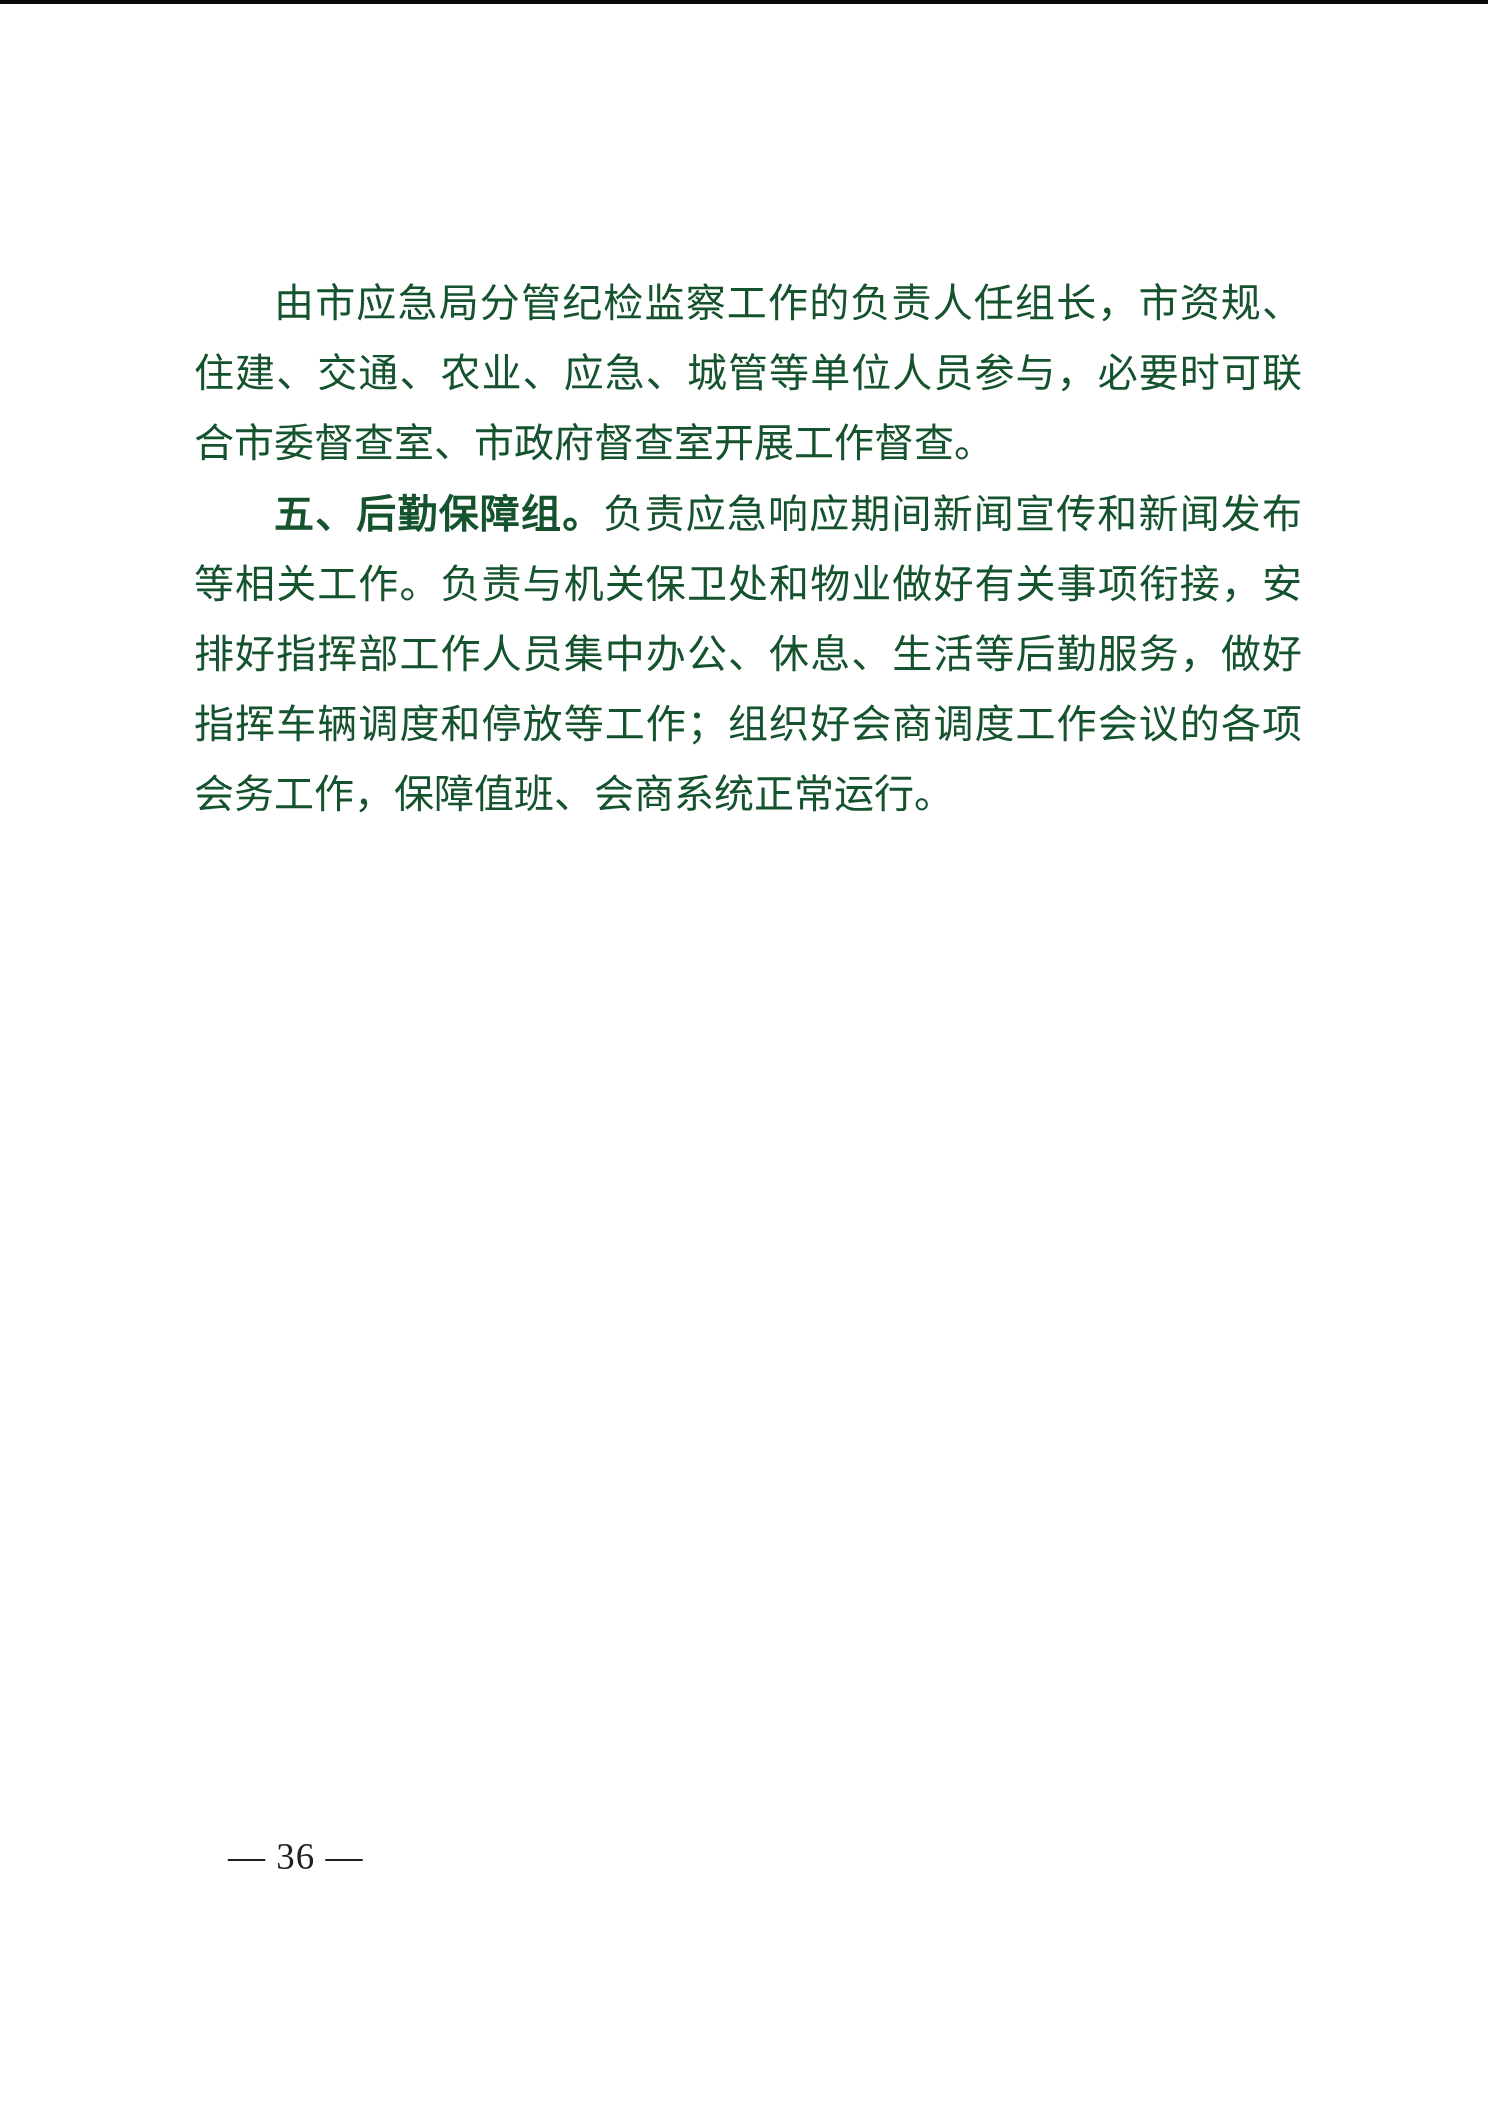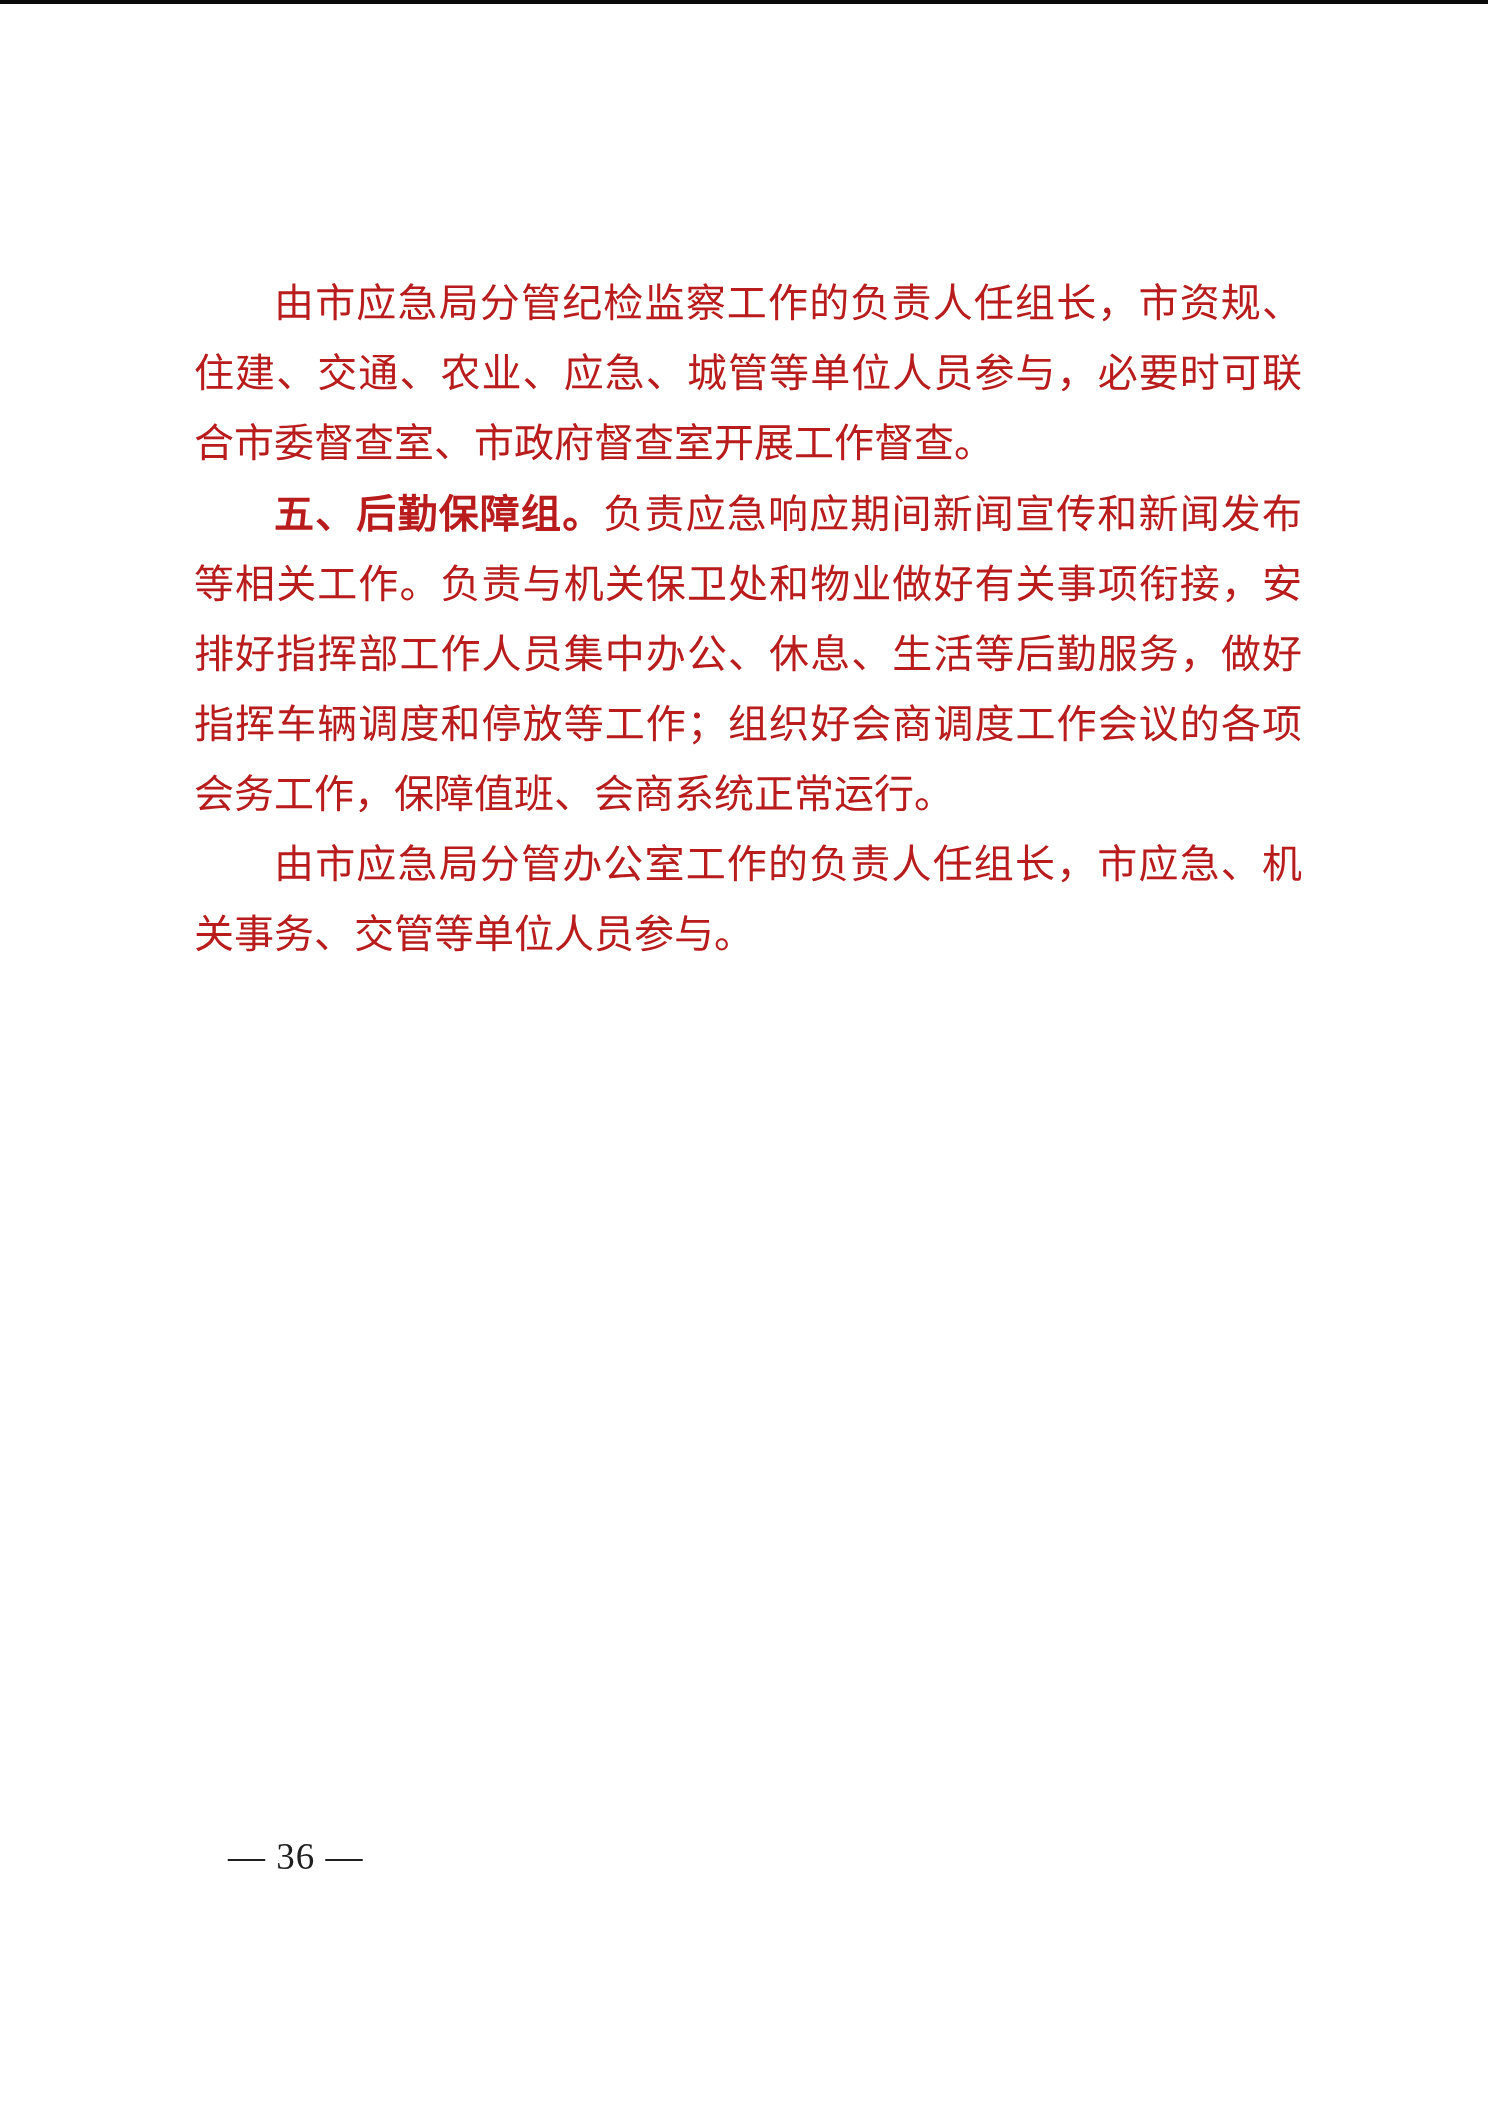--- a/index.html
+++ b/index.html
@@ -16,21 +16,21 @@
     position: absolute;
     top: 0; left: 0;
     width: 1488px; height: 4px;
     background: #0a0a0a;
   }
   .content {
     position: absolute;
     left: 194px;
     top: 269px;
     width: 1108px;
-    color: #b91c1c;
+    color: #14532d;
     font-size: 40px;
     line-height: 70px;
     text-align: justify;
     text-justify: inter-ideograph;
   }
   .content p {
     margin: 0;
     padding: 0;
     text-indent: 2em;
   }
@@ -58,21 +58,20 @@
   <div class="scan-edge"></div>
 
   <main class="content">
 
     <p><span>由市应急局分管纪检监察工作的负责人任组长，市资规、住建、交通、农业、应急、城管等单位人员参与，必要时可联合市委督查室、市政府督查室开展工作督查。</span></p>
 
 
 
     <p><span class="lead">五、后勤保障组。</span><span>负责应急响应期间新闻宣传和新闻发布等相关工作。负责与机关保卫处和物业做好有关事项衔接，安排好指挥部工作人员集中办公、休息、生活等后勤服务，做好指挥车辆调度和停放等工作；组织好会商调度工作会议的各项会务工作，保障值班、会商系统正常运行。</span></p>
 
-    <p><span>由市应急局分管办公室工作的负责人任组长，市应急、机关事务、交管等单位人员参与。</span></p>
 
   </main>
 
   <footer class="footer">
     <span>— 36 —</span>
   </footer>
 
 </div>
 
 </body></html>

